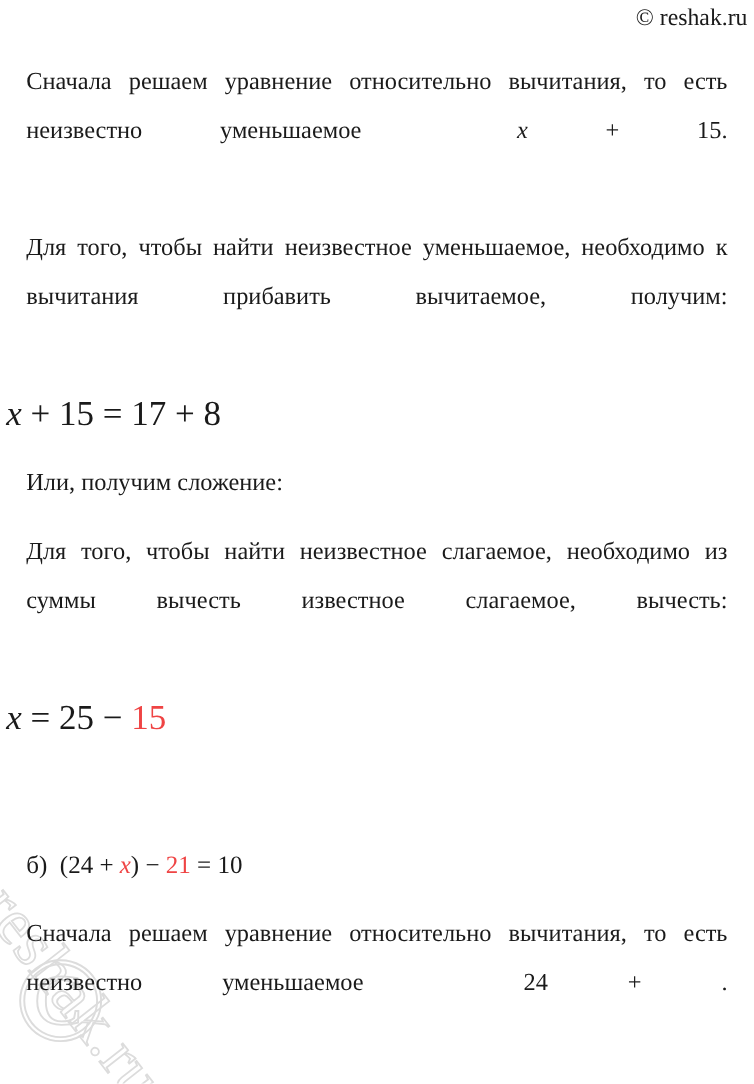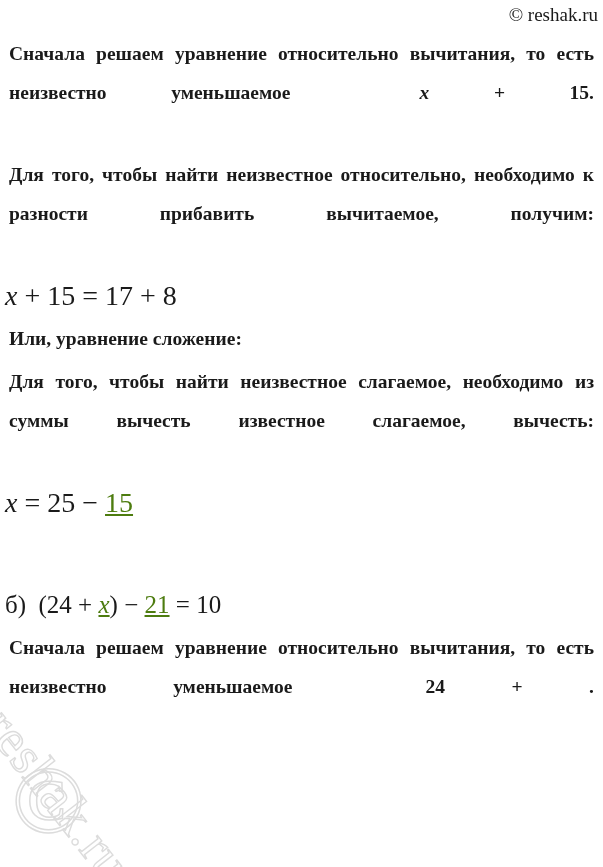--- a/index.html
+++ b/index.html
@@ -88,27 +88,26 @@
     position: absolute;
     right: 5px;
     top: 2px;
     font-size: 19px;
     line-height: 26px;
     white-space: nowrap;
     text-align: center;
   }
 
   .para {
-    margin: 4px;
+    margin: 16px;
     padding: 0 5px 0 5px;
     font-size: 19.5px;
     line-height: 39px;
     text-align: justify;
     text-justify: inter-word;
-    font-weight: bold;
   }
 
   .para.last-full {
     text-align: justify;
   }
 
   .para.last-full::after {
     content: "";
     display: inline-block;
     width: 100%;
@@ -116,63 +115,62 @@
 
   .eq {
     margin: 0;
     padding: 0 5px;
     font-size: 28px;
     line-height: 39px;
     white-space: nowrap;
   }
 
   .eq-label {
-    margin: 0;
+    margin: 16px;
     padding: 0 5px;
-    font-size: 25px;
+    font-size: 20px;
     line-height: 39px;
     white-space: nowrap;
   }
 
   .gap {
     height: 63px;
   }
 
   .ital {
     font-style: italic;
   }
 
   .faded {
-    color: #4d7c0f;
-    text-decoration: underline;
+    color: #ef4444;
   }
 </style>
 </head>
 <body>
 
 <div id="page">
 
   <div class="watermark-layer">
     <div class="wm-copyright">©</div>
     <div class="wm-brand">reshak.ru</div>
   </div>
 
   <div class="content">
 
     <div class="topbar">
       <div class="copyright">© reshak.ru</div>
     </div>
 
     <p class="para last-full">Сначала решаем уравнение относительно вычитания, то есть неизвестно уменьшаемое&nbsp; <span class="ital">x</span> + 15.</p>
 
-    <p class="para last-full">Для того, чтобы найти неизвестное относительно, необходимо к разности прибавить вычитаемое, получим:</p>
+    <p class="para last-full">Для того, чтобы найти неизвестное уменьшаемое, необходимо к вычитания прибавить вычитаемое, получим:</p>
 
     <p class="eq"><span class="ital">x</span> + 15 = 17 + 8</p>
 
-    <p class="para">Или, уравнение сложение:</p>
+    <p class="para">Или, получим сложение:</p>
 
 
 
     <p class="para last-full">Для того, чтобы найти неизвестное слагаемое, необходимо из суммы вычесть известное слагаемое, вычесть:</p>
 
     <p class="eq"><span class="ital">x</span> = 25 − <span class="faded">15</span></p>
 
 
 
     <div class="gap"></div>

